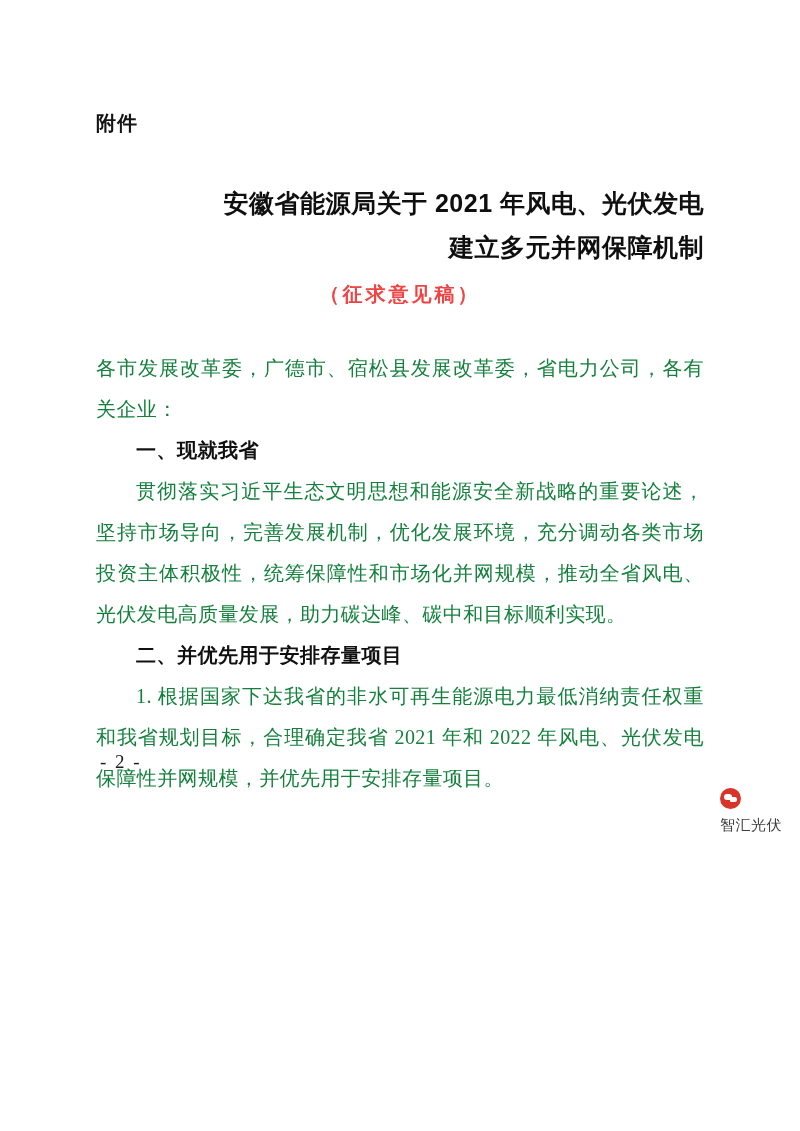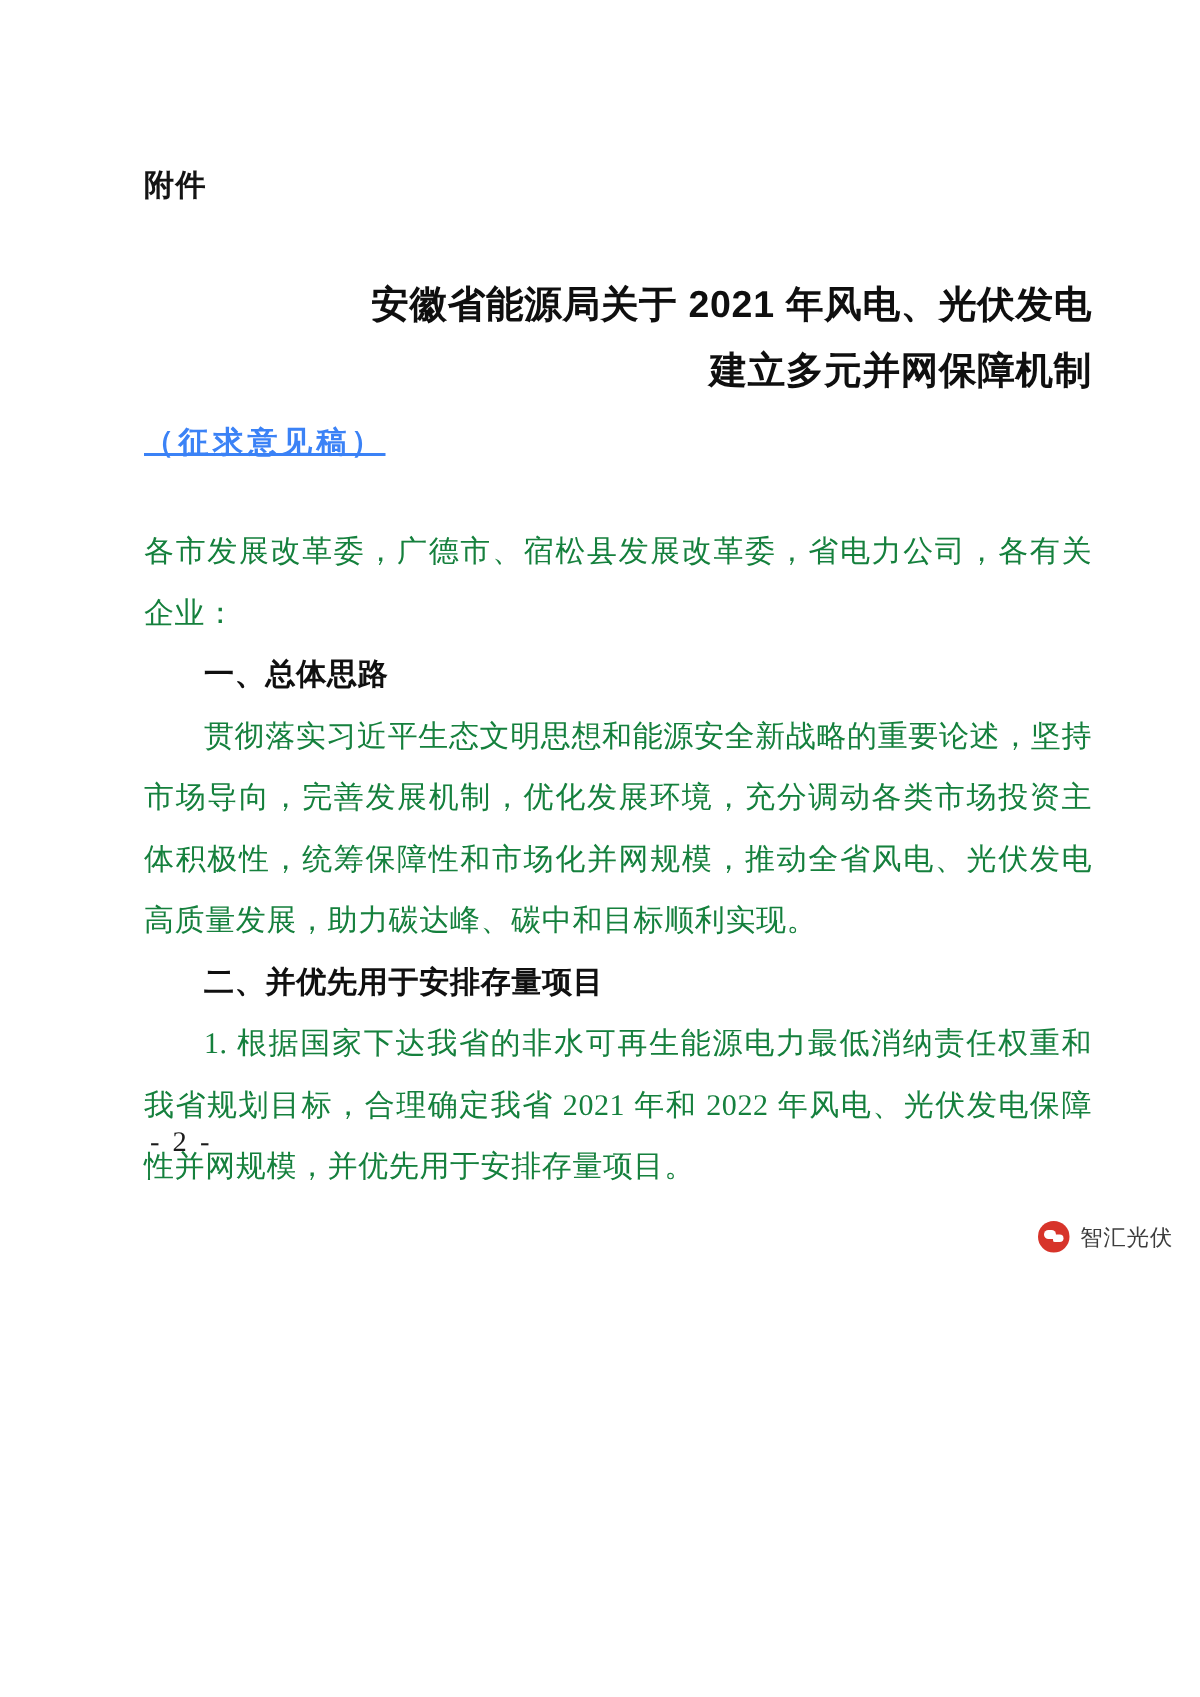--- a/index.html
+++ b/index.html
@@ -13,21 +13,21 @@
     font-family: "Liberation Serif", "DejaVu Serif", serif;
     color: #1b1b1b;
     position: relative;
     overflow: hidden;
   }
   .page {
     position: relative;
     width: 800px;
     height: 849px;
     box-sizing: border-box;
-    padding: 110px 72px 0 96px;
+    padding: 110px 96px 0 96px;
   }
   .attachment-label {
     font-family: "Liberation Sans", "DejaVu Sans", sans-serif;
     font-weight: bold;
     font-size: 20px;
     letter-spacing: 1px;
     color: #141414;
     margin: 0 0 44px 0;
   }
   .doc-title {
@@ -37,28 +37,27 @@
     font-size: 25px;
     line-height: 44px;
     letter-spacing: 0.5px;
     color: #0f0f0f;
     margin: 0;
   }
   .doc-title .line {
     display: block;
   }
   .doc-subtitle {
-    text-align: left;
+    text-align: center;
     font-family: "Liberation Serif", "DejaVu Serif", serif;
     font-weight: bold;
     font-size: 20px;
     letter-spacing: 3px;
     margin: 12px 0 0 0;
-    color: #3b82f6;
-    text-decoration: underline;
+    color: #ef4444;
   }
   .body-block {
     margin-top: 40px;
   }
   p.para {
     margin: 0;
     font-size: 20px;
     line-height: 41px;
     letter-spacing: 0.4px;
     text-align: justify;
@@ -86,22 +85,23 @@
     padding-left: 100px;
     font-size: 19px;
     letter-spacing: 2px;
     color: #1b1b1b;
   }
   .watermark {
     position: absolute;
     right: 18px;
     bottom: 14px;
     display: flex;
-    align-items: flex-end;
+    align-items: flex-start;
     gap: 7px;
+    flex-direction: column;
   }
   .wm-logo {
     width: 21px;
     height: 21px;
     border-radius: 50%;
     background: #d7342a;
     position: relative;
     flex: none;
   }
   .wm-logo::before {
@@ -140,21 +140,21 @@
 
   <h1 class="doc-title">
     <span class="line">安徽省能源局关于 2021 年风电、光伏发电</span>
     <span class="line">建立多元并网保障机制</span>
   </h1>
 
   <div class="doc-subtitle">（征求意见稿）</div>
 
   <div class="body-block">
     <p class="para">各市发展改革委，广德市、宿松县发展改革委，省电力公司，各有关企业：</p>
-    <p class="heading">一、总体思路</p>
+    <p class="heading">一、现就我省</p>
     <p class="para indent">贯彻落实习近平生态文明思想和能源安全新战略的重要论述，坚持市场导向，完善发展机制，优化发展环境，充分调动各类市场投资主体积极性，统筹保障性和市场化并网规模，推动全省风电、光伏发电高质量发展，助力碳达峰、碳中和目标顺利实现。</p>
     <p class="heading">二、并优先用于安排存量项目</p>
     <p class="para indent">1. 根据国家下达我省的非水可再生能源电力最低消纳责任权重和我省规划目标，合理确定我省 2021 年和 2022 年风电、光伏发电保障性并网规模，并优先用于安排存量项目。</p>
   </div>
 
   <div class="page-number">- 2 -</div>
 
   <div class="watermark">
     <span class="wm-logo"></span>
     <span class="wm-text">智汇光伏</span>

